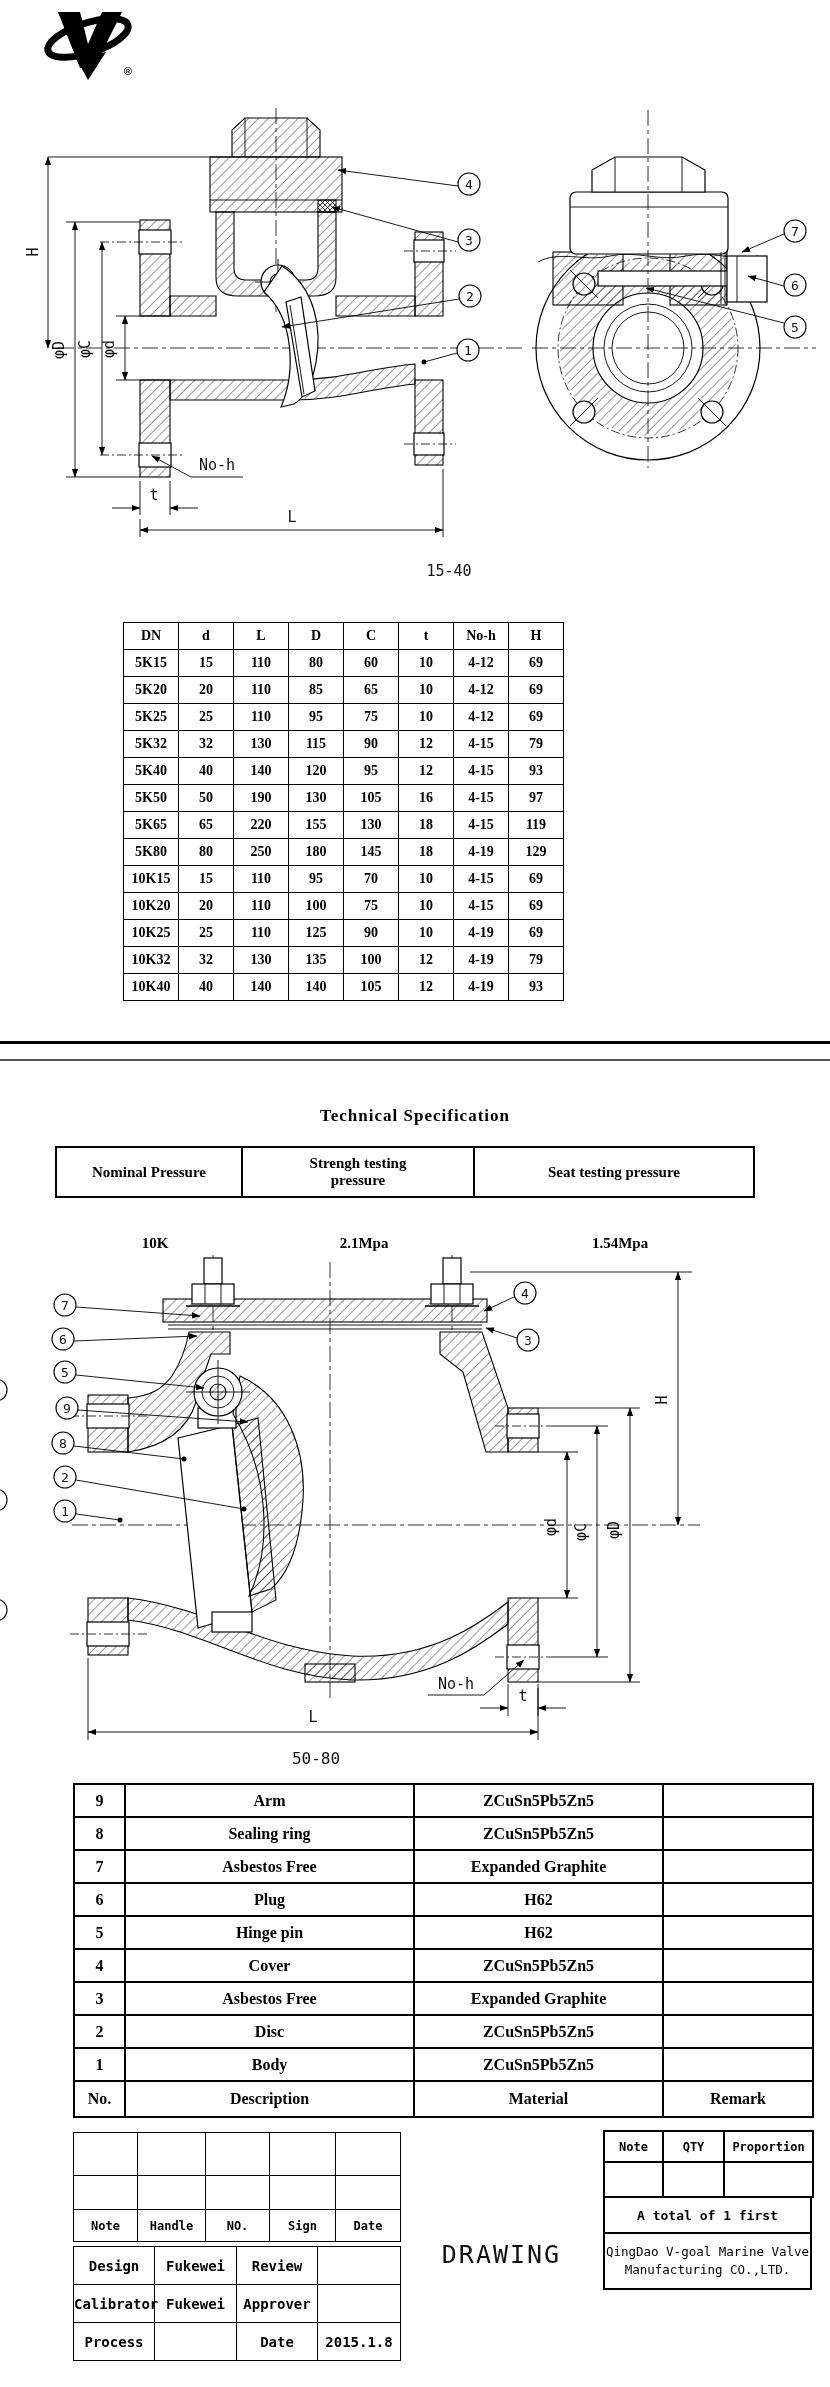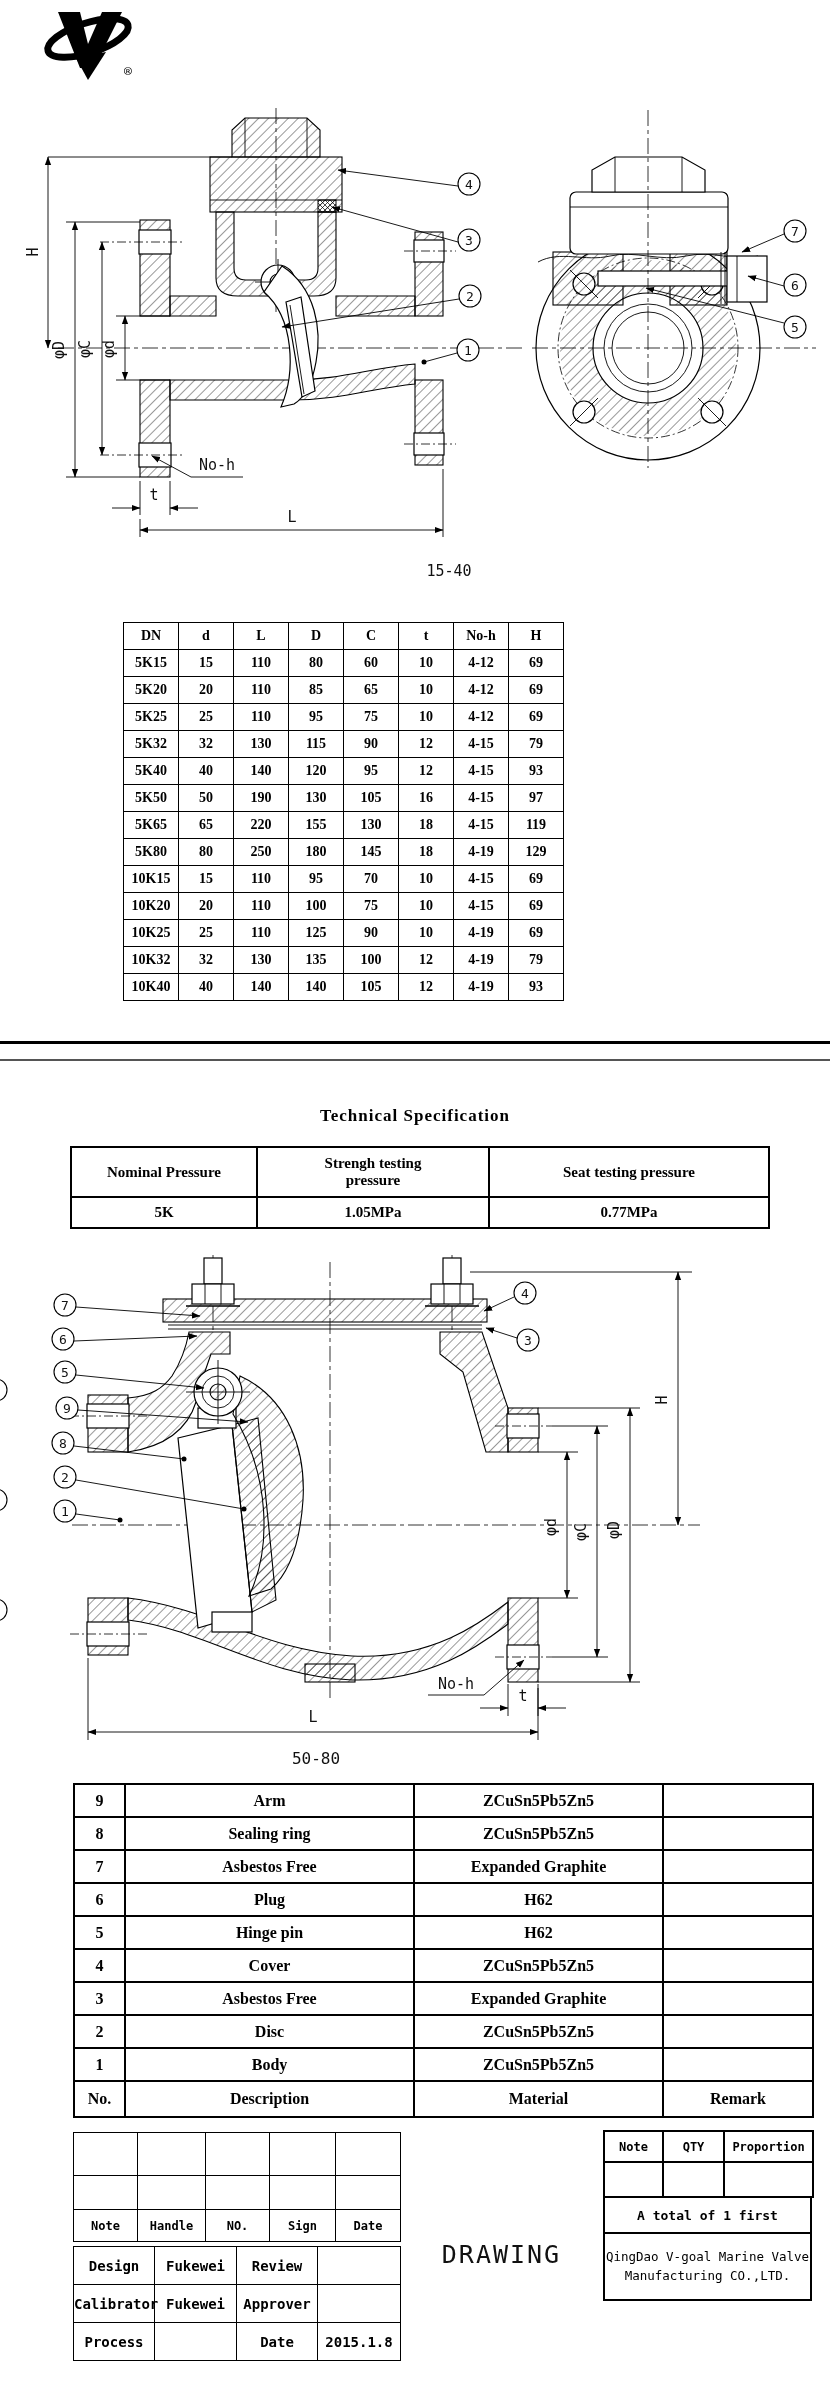--- a/index.html
+++ b/index.html
@@ -24,21 +24,21 @@
   text.co{font:13px "DejaVu Sans Mono",monospace;fill:#111;}
   circle.cc{fill:#fff;stroke:#000;stroke-width:1.1;}
   .dt{fill:#000;}
   
   table{border-collapse:collapse;table-layout:fixed;background:#fff;}
   .sertab td,.sertab th{border:1px solid #000;text-align:center;vertical-align:middle;padding:0;
       font-family:"Liberation Serif",serif;font-weight:bold;}
   #dim-table{left:123px;top:622px;width:433px;}
   #dim-table td,#dim-table th{width:54px;height:26px;font-size:14px;}
   #dim-table tr.heavy td{font-weight:900;font-size:14px;}
-  #spec-table{left:70px;top:1146px;width:698px;}
+  #spec-table{left:55px;top:1146px;width:698px;}
   #spec-table th{height:48px;font-size:15px;white-space:pre-line;border:2px solid #000;}
   #spec-table td{height:29px;font-size:15px;border:2px solid #000;}
   #spec-extra{left:62px;top:1235px;width:698px;display:flex;font-family:"Liberation Serif",serif;
       font-weight:bold;font-size:15px;}
   #spec-extra span{display:block;text-align:center;}
   #parts-table{left:73px;top:1783px;width:739px;}
   #parts-table td{border:2px solid #000;height:31px;font-size:16px;}
   #parts-table tr.pfoot td{height:34px;font-size:16px;}
   
   .tb{font-family:"DejaVu Sans Mono",monospace;border-radius:7px;}
@@ -50,21 +50,21 @@
   #drawing-word{left:400px;top:2240px;width:203px;text-align:center;font-size:25px;letter-spacing:2px;color:#111;}
   #rblock{left:603px;top:2132px;width:209px;}
   #rblock .cellbox{box-sizing:border-box;width:209px;border:2px solid #000;background:#fff;
       display:flex;align-items:center;justify-content:center;text-align:center;margin-top:-2px;}
   #jis-box{height:58px;font:bold 13.5px "DejaVu Sans Mono",monospace;margin-top:0 !important;}
   #tbC{width:209px;margin-top:-2px;}
   #tbC td{border:2px solid #000;font:bold 12px "DejaVu Sans Mono",monospace;text-align:center;padding:0;}
   #tbC .r1 td{height:29px;}
   #tbC .r2 td{height:33px;}
   #total-box{height:38px;font:bold 13px "DejaVu Sans Mono",monospace;}
-  #company-box{height:69px;font:12.5px "DejaVu Sans Mono",monospace;white-space:pre-line;line-height:1.45;}
+  #company-box{height:58px;font:12.5px "DejaVu Sans Mono",monospace;white-space:pre-line;line-height:1.45;}
   .divider1{left:0;top:1041px;width:830px;height:3px;background:#000;}
   .divider2{left:0;top:1059px;width:830px;height:2px;background:#555;}
   #spec-heading{left:0;top:1106px;width:830px;text-align:center;
       font:bold 17px "Liberation Serif",serif;letter-spacing:1px;}
   .prewrap{white-space:pre-line;}
 </style>
 </head>
 <body>
 
 <div id="page">
@@ -371,27 +371,27 @@
         <col style="width:232px">
         <col style="width:280px">
       </colgroup>
     <tbody>
         <tr>
       <th class="prewrap">Nominal Pressure</th>
       <th class="prewrap">Strengh testing
 pressure</th>
       <th class="prewrap">Seat testing pressure</th>
     </tr>
-    <tr>
-      <td>5K</td>
-      <td>1.05MPa</td>
-      <td>0.77MPa</td>
-    </tr>
   </tbody>
     </table>
+  <div class="abs" id="spec-extra">
+    <span style="width:186px">10K</span>
+    <span style="width:232px">2.1Mpa</span>
+    <span style="width:280px">1.54Mpa</span>
+  </div>
 
   <svg class="abs" style="left:0;top:1255px" width="830" height="515" viewBox="0 1255 830 515">
     <defs>
       <pattern id="h2" width="7" height="7" patternUnits="userSpaceOnUse" patternTransform="rotate(45)">
         <line x1="0" y1="0" x2="0" y2="7" stroke="#000" stroke-width="0.8"></line>
       </pattern>
       <marker id="aE2" viewBox="0 0 10 10" refX="9" refY="5" markerWidth="10" markerHeight="10" orient="auto-start-reverse">
         <path d="M0,1.5 L9.5,5 L0,8.5 Z" fill="#000"></path>
       </marker>
     </defs>

